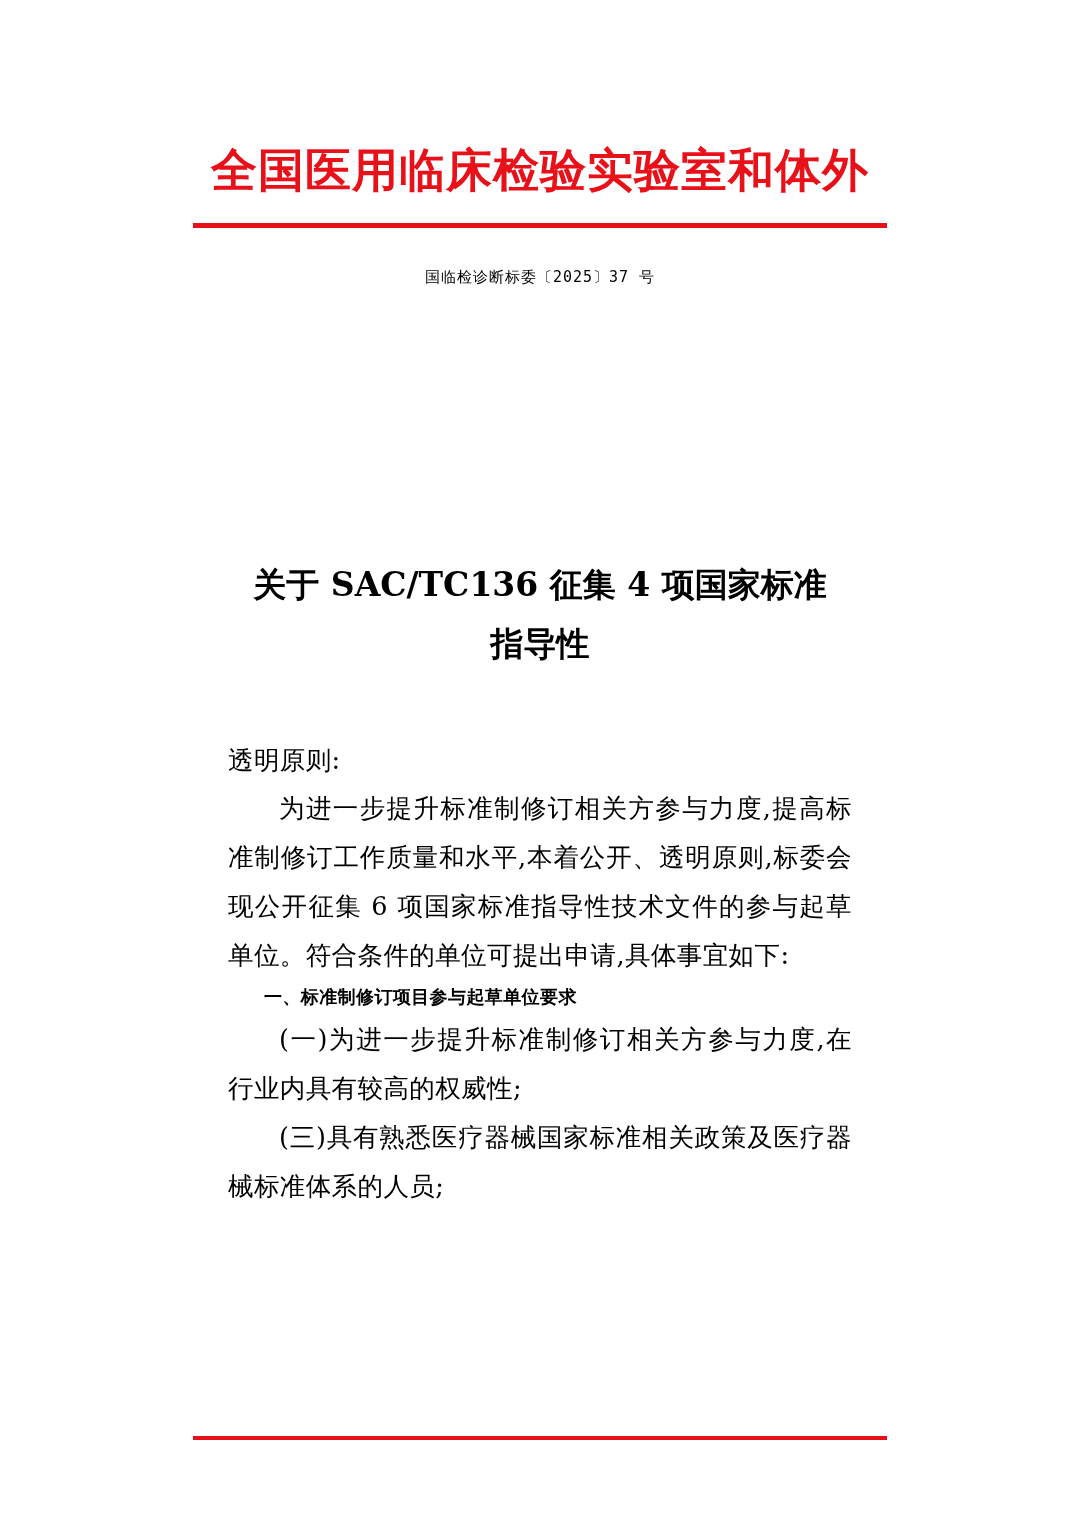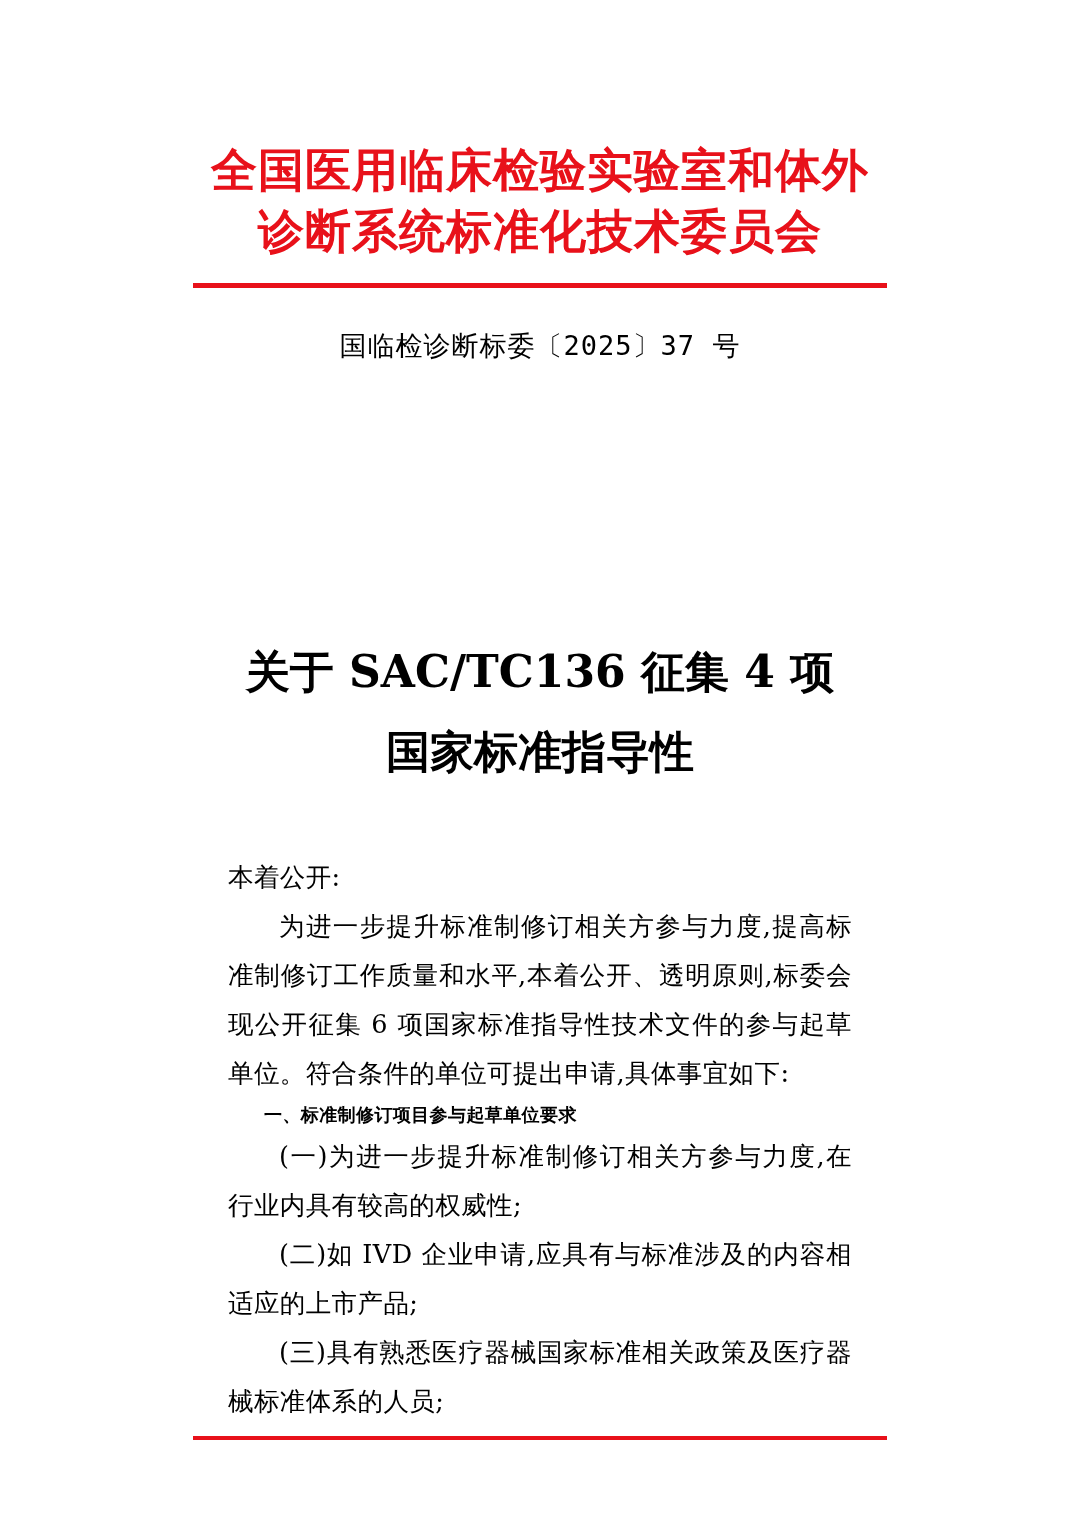--- a/index.html
+++ b/index.html
@@ -36,31 +36,31 @@
   }
   .letterhead-rule {
     margin: 22px 105px 0 105px;
     height: 5px;
     background: #e8111a;
   }
   .doc-number {
     margin-top: 40px;
     text-align: center;
     font-family: "DejaVu Sans Mono", "Liberation Mono", monospace;
-    font-size: 27px;
+    font-size: 15px;
     letter-spacing: 1px;
     color: #000;
   }
   
   .doc-title {
     margin-top: 268px;
     text-align: center;
     font-family: "DejaVu Serif", "Liberation Serif", serif;
     font-weight: bold;
-    font-size: 44px;
+    font-size: 33px;
     line-height: 1.8;
     padding: 0 150px;
   }
   
   .body-text {
     margin-top: 62px;
     padding: 0 140px 0 140px;
     font-size: 25.5px;
     line-height: 1.92;
     text-align: justify;
@@ -89,34 +89,32 @@
   }
 </style>
 </head>
 <body>
 
 <div class="page">
 
   <div class="letterhead">
     <div class="letterhead-title">
       <div>全国医用临床检验实验室和体外</div>
-      <div>诊断系统标准化技术委员会</div>
     </div>
     <div class="letterhead-rule"></div>
   </div>
 
   <div class="doc-number">国临检诊断标委〔2025〕37 号</div>
 
   <div class="doc-title">
     <div>关于 SAC/TC136 征集 4 项国家标准指导性</div>
   </div>
 
   <div class="body-text">
-    <p>本着公开:</p>
+    <p>透明原则:</p>
     <p class="indent">为进一步提升标准制修订相关方参与力度,提高标准制修订工作质量和水平,本着公开、透明原则,标委会现公开征集 6 项国家标准指导性技术文件的参与起草单位。符合条件的单位可提出申请,具体事宜如下:</p>
     <p class="section-heading">一、标准制修订项目参与起草单位要求</p>
     <p class="indent">(一)为进一步提升标准制修订相关方参与力度,在行业内具有较高的权威性;</p>
-    <p class="indent">(二)如 IVD 企业申请,应具有与标准涉及的内容相适应的上市产品;</p>
     <p class="indent">(三)具有熟悉医疗器械国家标准相关政策及医疗器械标准体系的人员;</p>
   </div>
 
   <div class="footer-rule"></div>
 </div>
 
 </body></html>

